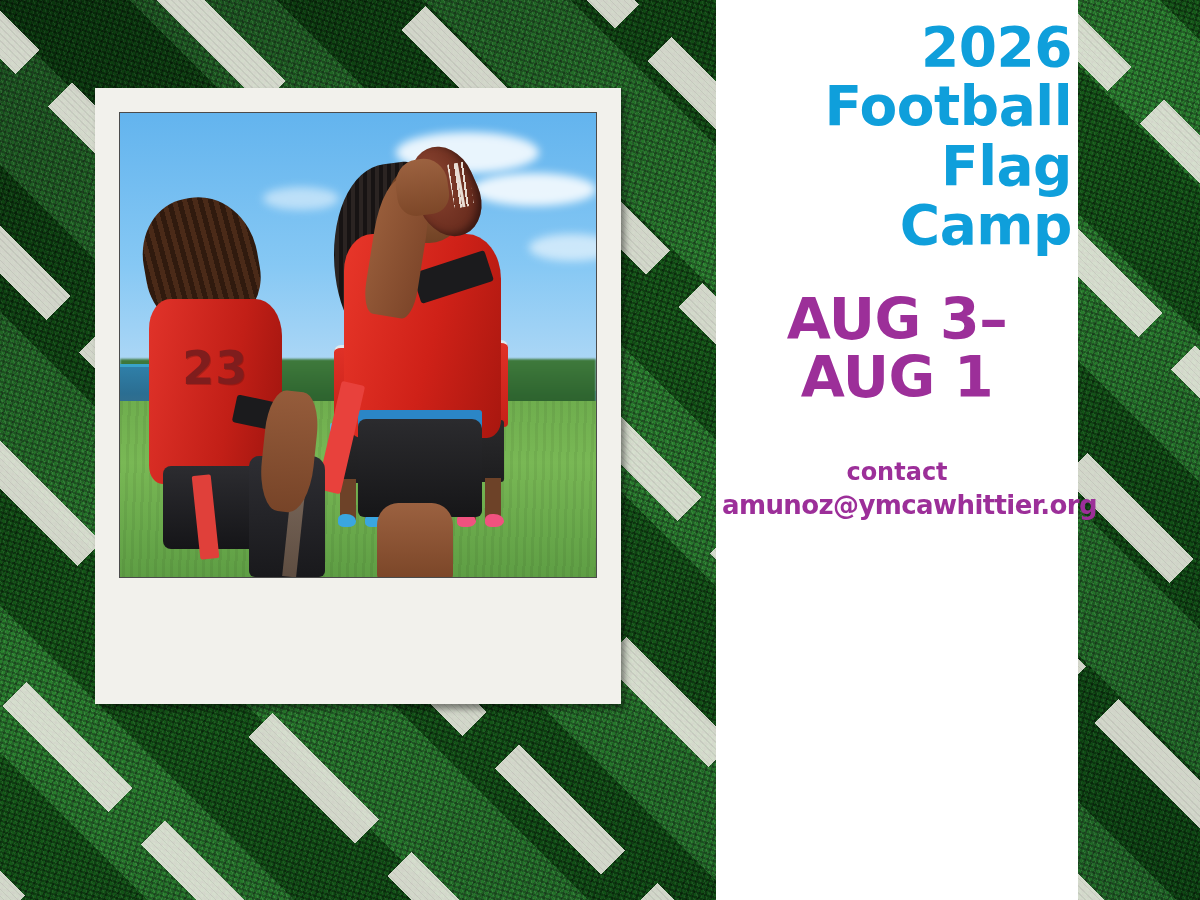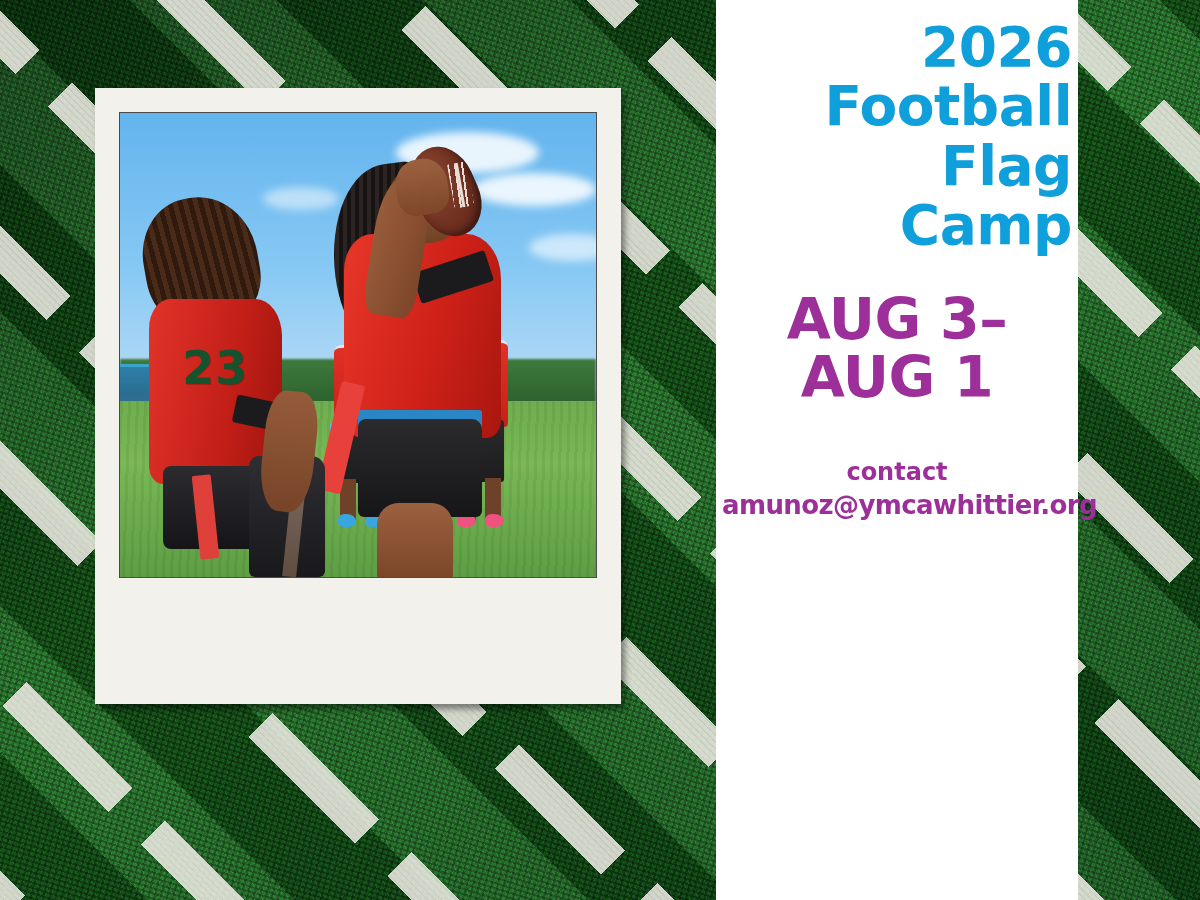--- a/index.html
+++ b/index.html
@@ -262,21 +262,21 @@
   }
   .lp-torso {
     position:absolute; left:6%; top:40%;
     width:28%; height:40%;
     background: linear-gradient(100deg,#e1332a 0%, #c21f17 60%, #9d140e 100%);
     border-radius: 16% 20% 8% 10%;
   }
   .lp-num {
     position:absolute; left:6%; top:50%;
     width:28%; text-align:center;
-    color:#14532d; font-weight:700; font-size:46px;
+    color:#7f1d1d; font-weight:700; font-size:46px;
     letter-spacing:1px; line-height:1;
     text-shadow: 1px 1px 0 rgba(0,0,0,.18);
     font-family:"DejaVu Sans", sans-serif;
   }
   .lp-sleeve {
     position:absolute; left:24%; top:62%;
     width:14%; height:6%;
     background:#1b1b1d; border-radius:3px;
     transform: rotate(12deg);
   }

